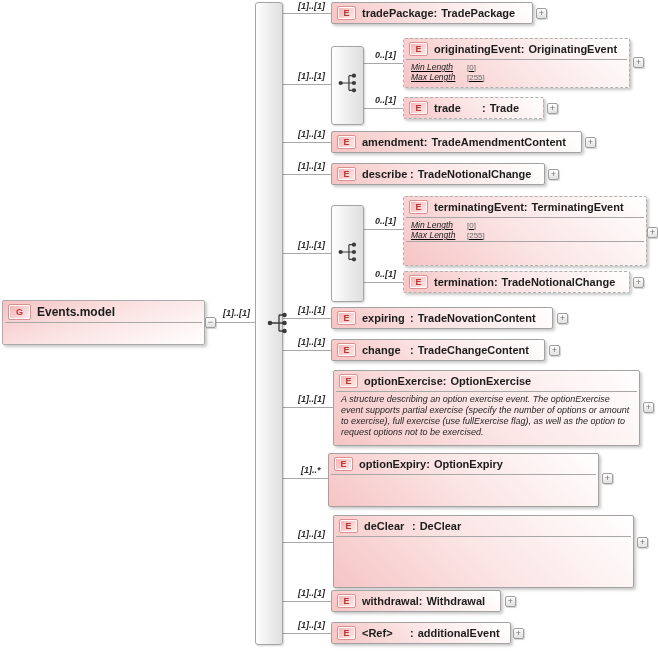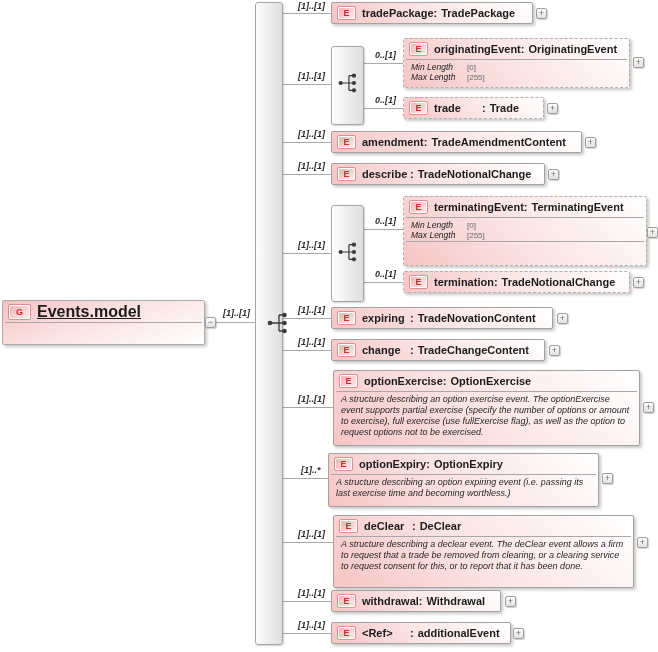--- a/index.html
+++ b/index.html
@@ -16,35 +16,35 @@
   .simple{display:flex;align-items:center;padding:0 5px;}
   .hdr{display:flex;align-items:center;height:20px;padding:0 5px;}
   .badge{flex:0 0 auto;width:17px;height:12px;margin-right:6px;border:1px solid #dd8e8e;border-radius:2px;
          background:linear-gradient(135deg,#f6b0b0,#ffecec);color:#c03232;font-size:9px;font-weight:bold;
          display:flex;align-items:center;justify-content:center;box-shadow:inset 0 0 0 1px #ffffff;}
   .el-name{font-size:11px;font-weight:bold;color:#1c1c1c;min-width:48px;white-space:pre;}
   .el-sep{font-size:11px;font-weight:bold;color:#1c1c1c;padding:0 4px 0 0;}
   .el-type{font-size:11px;font-weight:bold;color:#1c1c1c;white-space:nowrap;}
   .sep-line{height:1px;background:#a8a8a8;margin:0 2px;}
   .facets{padding:2px 7px 1px;}
-  .facet-row{display:flex;align-items:center;}
+  .facet-row{display:flex;align-items:center;text-decoration:underline;}
   .facet-label{font-size:8.5px;font-style:italic;color:#222;width:56px;}
   .facet-value{font-size:8px;color:#6b6b6b;}
   .doc{padding:2px 7px 3px;font-size:9px;font-style:italic;color:#262626;line-height:11px;}
   .plus,.minus{position:absolute;width:11px;height:11px;border:1px solid #9e9e9e;border-radius:2px;
         background:linear-gradient(#ffffff,#e0e0e0);color:#707070;font-size:9px;line-height:9px;
         text-align:center;box-sizing:border-box;box-shadow:1px 1px 1px rgba(0,0,0,0.18);cursor:pointer;}
   .card{position:absolute;font-size:9px;font-weight:bold;font-style:italic;color:#2a2a2a;white-space:nowrap;}
   
   #group-box{position:absolute;left:2px;top:300px;width:203px;height:45px;border:1px solid #ababab;
         background:linear-gradient(160deg,#f5c3c3 0%,#fbe2e2 45%,#ffffff 100%);
         box-shadow:2px 2px 3px rgba(120,120,120,0.40);box-sizing:border-box;border-radius:2px;}
   #group-box .hdr{height:21px;}
   #group-box .badge{width:21px;height:14px;}
-  #group-box .el-name{min-width:0;font-size:16px;text-decoration:underline;}
+  #group-box .el-name{min-width:0;font-size:12px;}
 </style>
 </head>
 <body>
 
 <div id="canvas">
 
   <div class="line" style="left:216px;top:322px;width:39px;"></div>
   <div class="line" style="left:281px;top:13px;width:50px;"></div>
   <div class="line" style="left:281px;top:84px;width:50px;"></div>
   <div class="line" style="left:362px;top:63px;width:41px;"></div>
@@ -233,33 +233,31 @@
   <div class="plus" style="left:643px;top:402px;">+</div>
 
   <div class="box" style="left:328px;top:453px;width:271px;height:54px;">
     <div class="hdr">
       <span class="badge">E</span>
       <span class="el-name">optionExpiry</span>
       <span class="el-sep">:</span>
       <span class="el-type">OptionExpiry</span>
     </div>
     <div class="sep-line"></div>
-    <div class="doc">A structure describing an option expiring event (i.e. passing its last exercise time and becoming worthless.)</div>
   </div>
   <div class="plus" style="left:602px;top:473px;">+</div>
 
   <div class="box" style="left:333px;top:515px;width:301px;height:73px;">
     <div class="hdr">
       <span class="badge">E</span>
       <span class="el-name">deClear</span>
       <span class="el-sep">:</span>
       <span class="el-type">DeClear</span>
     </div>
     <div class="sep-line"></div>
-    <div class="doc">A structure describing a declear event. The deClear event allows a firm to request that a trade be removed from clearing, or a clearing service to request consent for this, or to report that it has been done.</div>
   </div>
   <div class="plus" style="left:637px;top:537px;">+</div>
 
   <div class="box simple" style="left:331px;top:590px;width:170px;height:22px;">
     <span class="badge">E</span>
     <span class="el-name">withdrawal</span>
     <span class="el-sep">:</span>
     <span class="el-type">Withdrawal</span>
   </div>
   <div class="plus" style="left:505px;top:596px;">+</div>

